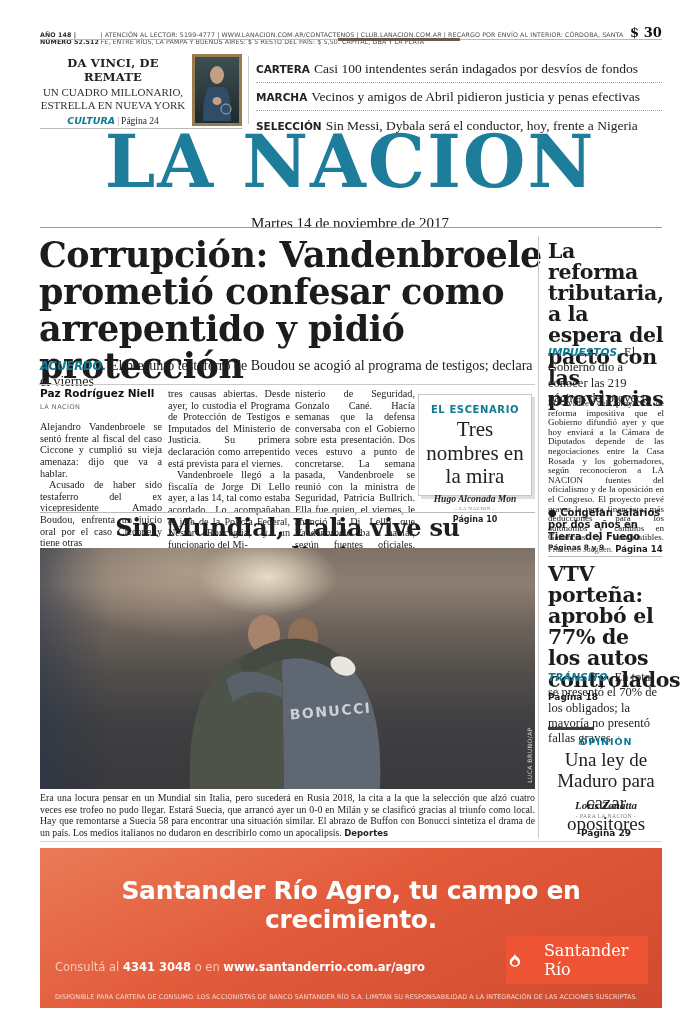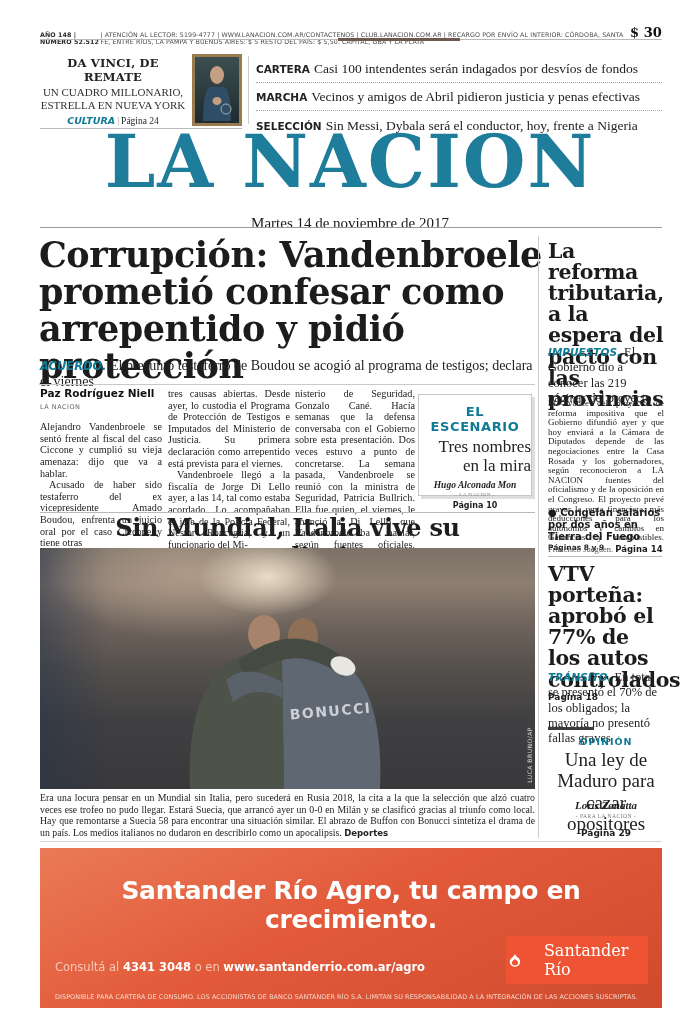--- a/index.html
+++ b/index.html
@@ -45,22 +45,22 @@
   .lead-deck { position:absolute; top:358px; left:40px; width:500px; font-size:14px; color:#222; }
   .lead-deck .kicker-teal { font-size:11.5px; }
   .article-col { position:absolute; top:388px; width:122px; font-size:10.2px; line-height:11.6px; text-align:justify; color:#222; }
   .article-col p + p { text-indent:9px; }
   .byline { font-family:"DejaVu Sans", sans-serif; font-weight:bold; font-size:10.5px; color:#111; }
   .byline-org { font-family:"DejaVu Sans", sans-serif; font-size:6.5px; letter-spacing:.5px; color:#666; margin:2px 0 8px 0; }
   .continues { font-family:"DejaVu Sans", sans-serif; font-weight:bold; font-size:8px; }
   
   .scenario { position:absolute; top:394px; left:418px; width:114px; height:102px; background:#fff;
               border:1px solid #c6c6c6; box-shadow:3px 3px 0 rgba(0,0,0,.13); text-align:center; padding-top:9px; }
-  .scenario-kicker { font-family:"DejaVu Sans", sans-serif; font-weight:bold; font-size:13px; letter-spacing:.6px; color:#0e7a94; }
-  .scenario-title { font-size:17px; line-height:1.12; color:#222; margin-top:3px;text-align:right; }
+  .scenario-kicker { font-family:"DejaVu Sans", sans-serif; font-weight:bold; font-size:10px; letter-spacing:.6px; color:#0e7a94; }
+  .scenario-title { font-size:21px; line-height:1.12; color:#222; margin-top:3px; }
   .scenario-author { font-weight:bold; font-style:italic; font-size:9.5px; margin-top:5px; }
   .scenario-org { font-size:5px; letter-spacing:.5px; color:#777; margin-top:2px; }
   .scenario-page { font-family:"DejaVu Sans", sans-serif; font-weight:bold; font-size:8px; margin-top:4px; }
   
   .rail { position:absolute; left:548px; width:116px; }
   .rail-headline { font-family:"DejaVu Serif", serif; font-weight:bold; font-size:20.5px; line-height:1.03; letter-spacing:-.3px; color:#1c1c1c; }
   .rail-deck { font-size:12.5px; line-height:1.22; color:#222; }
   .rail-deck .kicker-teal { font-size:10.5px; }
   .rail-body { font-size:9px; line-height:9.6px; text-align:justify; color:#222; }
   .rail-body .pages-bold { font-family:"DejaVu Sans", sans-serif; font-weight:bold; font-size:7.5px; }

